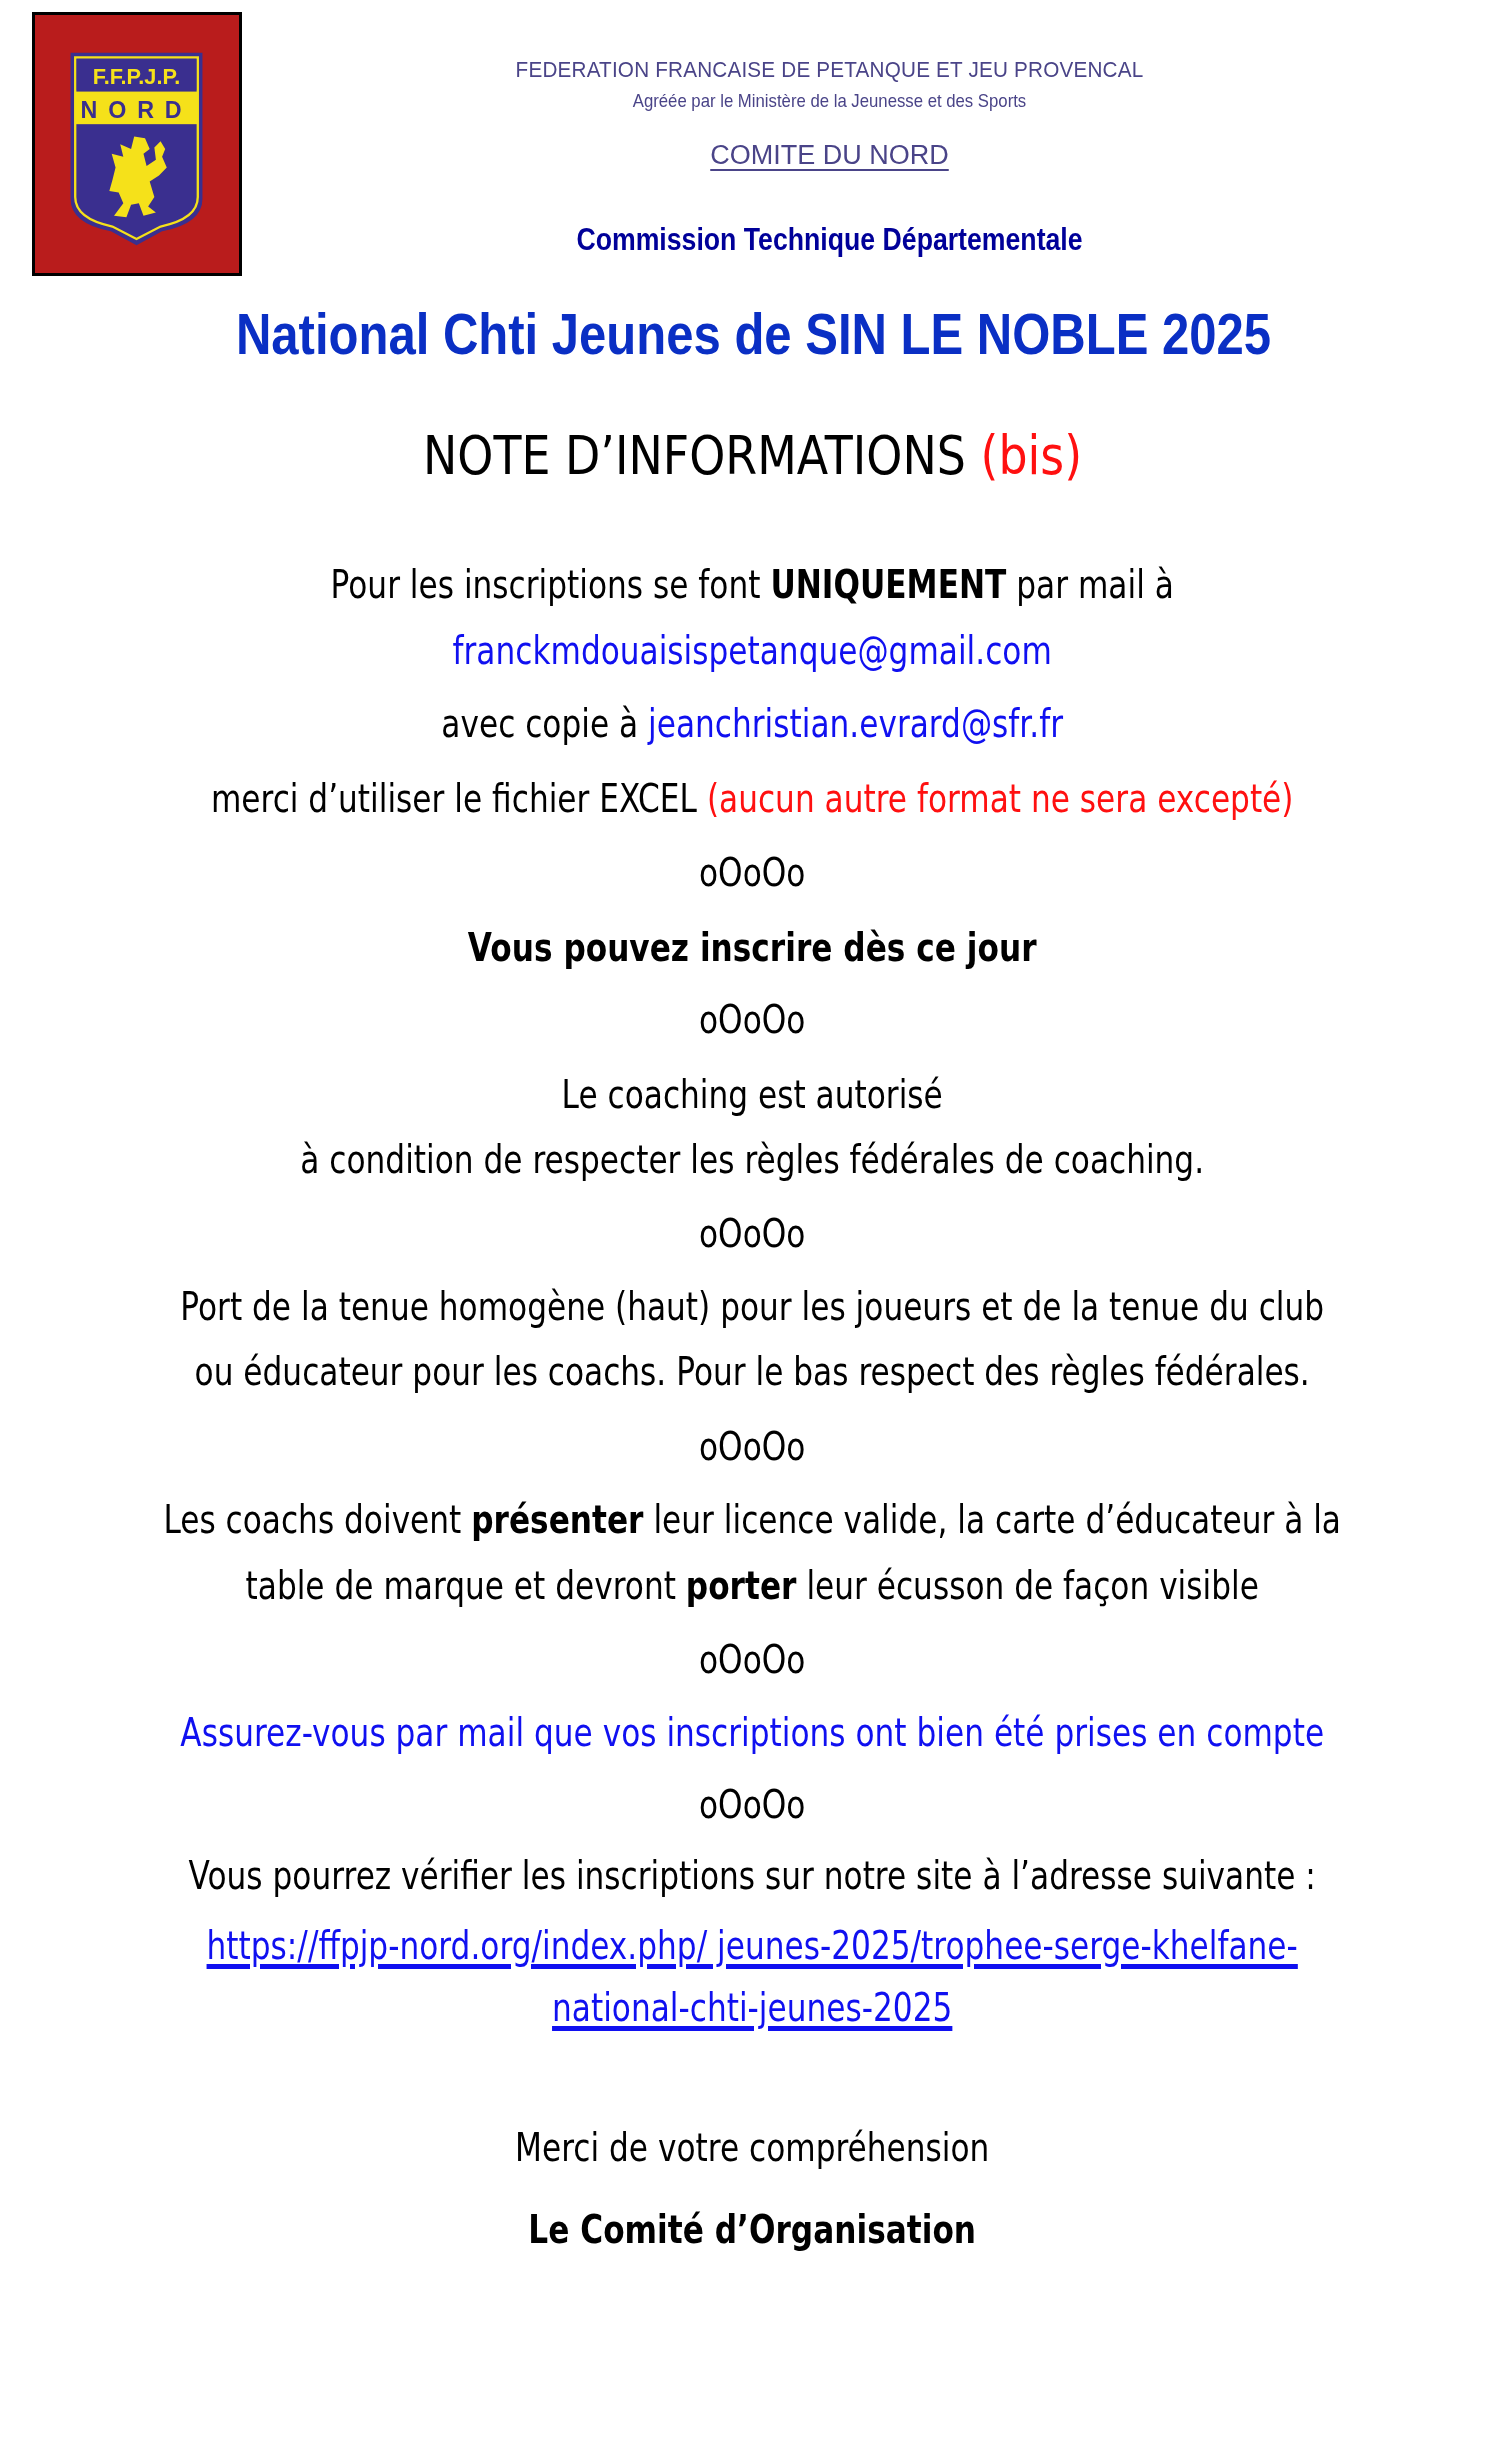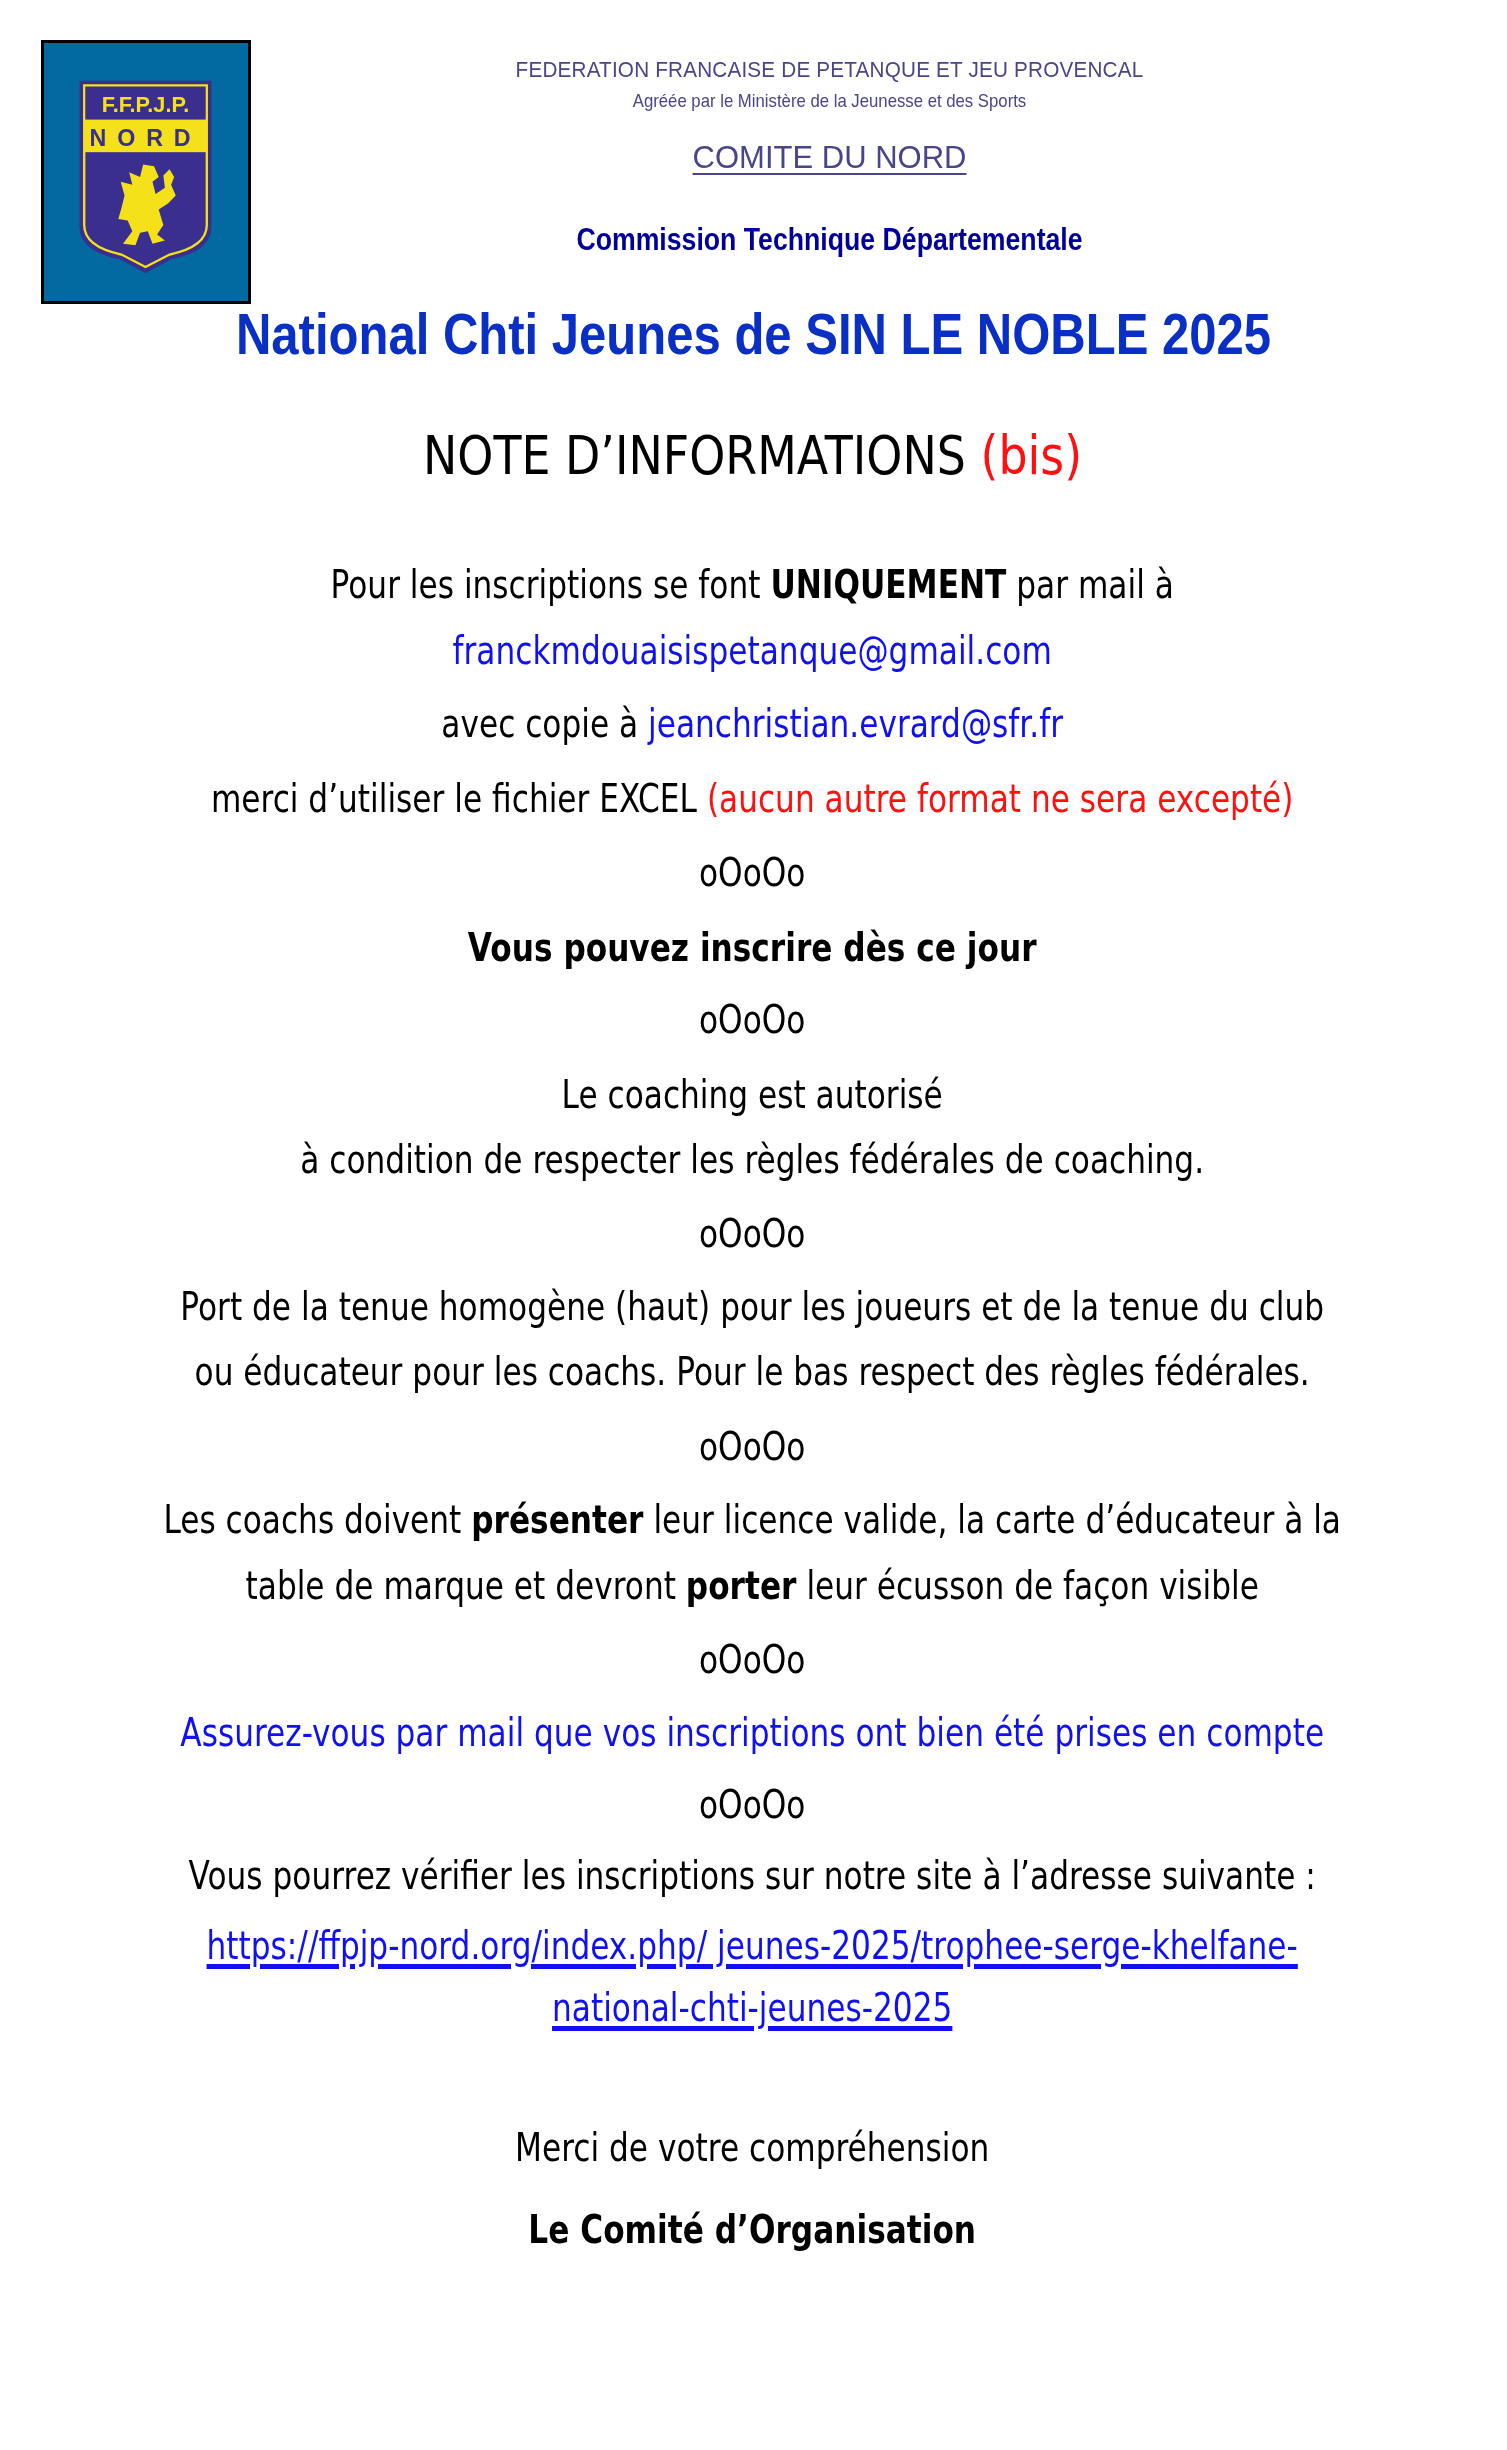--- a/index.html
+++ b/index.html
@@ -1,27 +1,27 @@
 <!DOCTYPE html>
 <html style="font-size:12.4px"><head>
 <meta charset="utf-8">
 <style>
   html, body { margin: 0; padding: 0; background: #ffffff; }
   body { width: 1507px; height: 2450px; position: relative; overflow: hidden; }
   .page { position: absolute; left: 0; top: 0; width: 1507px; height: 2450px; background: #fff; }
   .logo-box {
-    position: absolute; left: 41px; top: 12.4px; width: 204px; height: 258px;
-    border: 3.1px solid #000; background: #0369a1; margin-top: 28px;
+    position: absolute; left: 32px; top: 12.4px; width: 204px; height: 258px;
+    border: 3.1px solid #000; background: #b91c1c;
   }
   .logo-box svg { position: absolute; left: 34px; top: 36px; }
   .hdr { position: absolute; left: 434px; width: 791px; text-align: center;
          font-family: "Liberation Sans", sans-serif; color: #4a4488; }
   .fed { top: 57px; font-size: 22.5px; letter-spacing: 0.2px; transform: scaleX(0.92); transform-origin: center; }
   .agree { top: 90px; font-size: 18.6px; transform: scaleX(0.9); }
-  .comite { top: 140px; font-size: 31px; }
+  .comite { top: 140px; font-size: 27px; }
   .comite span { text-decoration: underline; text-underline-offset: 4.7px; text-decoration-thickness: 1.6px; }
   .commission { position: absolute; left: 434px; width: 791px; top: 222px; text-align: center;
     font-family: "Liberation Sans", sans-serif; font-weight: bold; font-size: 31px; color: #000099;
     transform: scaleX(0.86); }
   .title { position: absolute; left: 0; width: 1507px; top: 301px; text-align: center;
     font-family: "Liberation Sans", sans-serif; font-weight: bold; font-size: 57px; color: #0a2fc4;
     transform: scaleX(0.86); }
   .line { position: absolute; left: 0; width: 1507px; text-align: center;
     font-family: "DejaVu Sans", sans-serif; font-size: 39px; color: #000; white-space: nowrap;
     transform: scaleX(0.80); transform-origin: 747px 0; }

